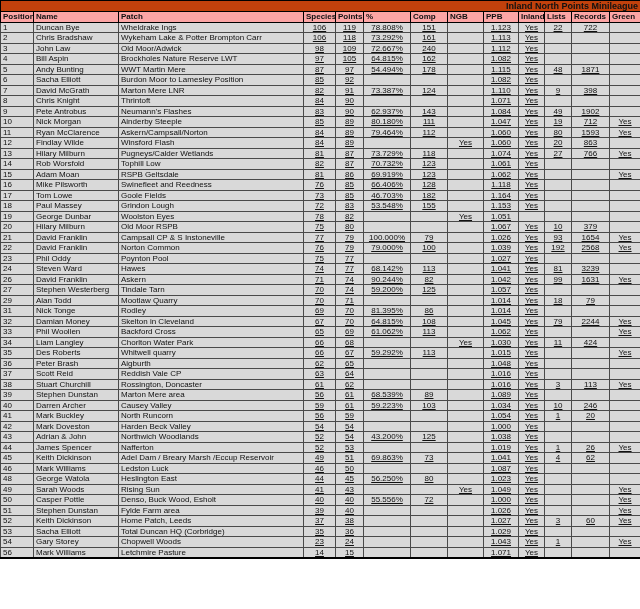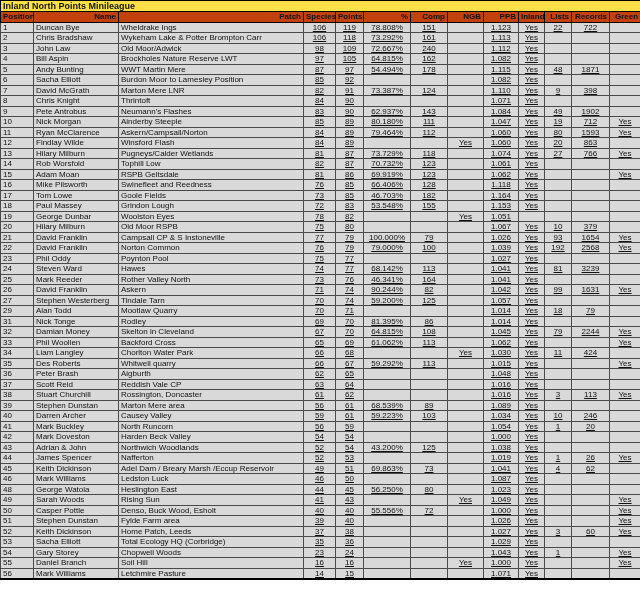--- a/index.html
+++ b/index.html
@@ -23,28 +23,28 @@
     vertical-align: bottom;
     overflow: hidden;
     white-space: nowrap;
     font-weight: normal;
   }
   tr.title-row th {
     height: 10px;
     line-height: 10px;
     font-size: 9px;
     font-weight: bold;
-    text-align: left;
-    background: #fde047;
+    text-align: right;
+    background: #c2410c;
     border: 1px solid #000;
   }
   tr.header-row th {
     font-weight: bold;
-    text-align: right;
-    background: #c2410c;
+    text-align: left;
+    background: #fca5a5;
     border: 1px solid #000;
   }
   table.league { border: 1px solid #000; border-bottom: 2px solid #000; }
   td.left { text-align: left; }
   td.num  { text-align: center; text-decoration: underline; }
   
   col.c0  { width: 33px; }
   col.c1  { width: 85px; }
   col.c2  { width: 185px; }
   col.c3  { width: 32px; }
@@ -453,35 +453,20 @@
           <td class="num">68.142%</td>
           <td class="num">113</td>
           <td class="num"></td>
           <td class="num">1.041</td>
           <td class="num">Yes</td>
           <td class="num">81</td>
           <td class="num">3239</td>
           <td class="num"></td>
         </tr>
         <tr>
-          <td class="left">25</td>
-          <td class="left">Mark Reeder</td>
-          <td class="left">Rother Valley North</td>
-          <td class="num">73</td>
-          <td class="num">76</td>
-          <td class="num">46.341%</td>
-          <td class="num">164</td>
-          <td class="num"></td>
-          <td class="num">1.041</td>
-          <td class="num">Yes</td>
-          <td class="num"></td>
-          <td class="num"></td>
-          <td class="num"></td>
-        </tr>
-        <tr>
           <td class="left">26</td>
           <td class="left">David Franklin</td>
           <td class="left">Askern</td>
           <td class="num">71</td>
           <td class="num">74</td>
           <td class="num">90.244%</td>
           <td class="num">82</td>
           <td class="num"></td>
           <td class="num">1.042</td>
           <td class="num">Yes</td>
@@ -830,21 +815,21 @@
           <td class="num"></td>
           <td class="num">1.027</td>
           <td class="num">Yes</td>
           <td class="num">3</td>
           <td class="num">60</td>
           <td class="num">Yes</td>
         </tr>
         <tr>
           <td class="left">53</td>
           <td class="left">Sacha Elliott</td>
-          <td class="left">Total Ecology HQ (Corbridge)</td>
+          <td class="left">Total Duncan HQ (Corbridge)</td>
           <td class="num">35</td>
           <td class="num">36</td>
           <td class="num"></td>
           <td class="num"></td>
           <td class="num"></td>
           <td class="num">1.029</td>
           <td class="num">Yes</td>
           <td class="num"></td>
           <td class="num"></td>
           <td class="num"></td>
@@ -858,35 +843,20 @@
           <td class="num"></td>
           <td class="num"></td>
           <td class="num"></td>
           <td class="num">1.043</td>
           <td class="num">Yes</td>
           <td class="num">1</td>
           <td class="num"></td>
           <td class="num">Yes</td>
         </tr>
         <tr>
-          <td class="left">55</td>
-          <td class="left">Daniel Branch</td>
-          <td class="left">Soil Hill</td>
-          <td class="num">16</td>
-          <td class="num">16</td>
-          <td class="num"></td>
-          <td class="num"></td>
-          <td class="num">Yes</td>
-          <td class="num">1.000</td>
-          <td class="num">Yes</td>
-          <td class="num"></td>
-          <td class="num"></td>
-          <td class="num">Yes</td>
-        </tr>
-        <tr>
           <td class="left">56</td>
           <td class="left">Mark Williams</td>
           <td class="left">Letchmire Pasture</td>
           <td class="num">14</td>
           <td class="num">15</td>
           <td class="num"></td>
           <td class="num"></td>
           <td class="num"></td>
           <td class="num">1.071</td>
           <td class="num">Yes</td>

